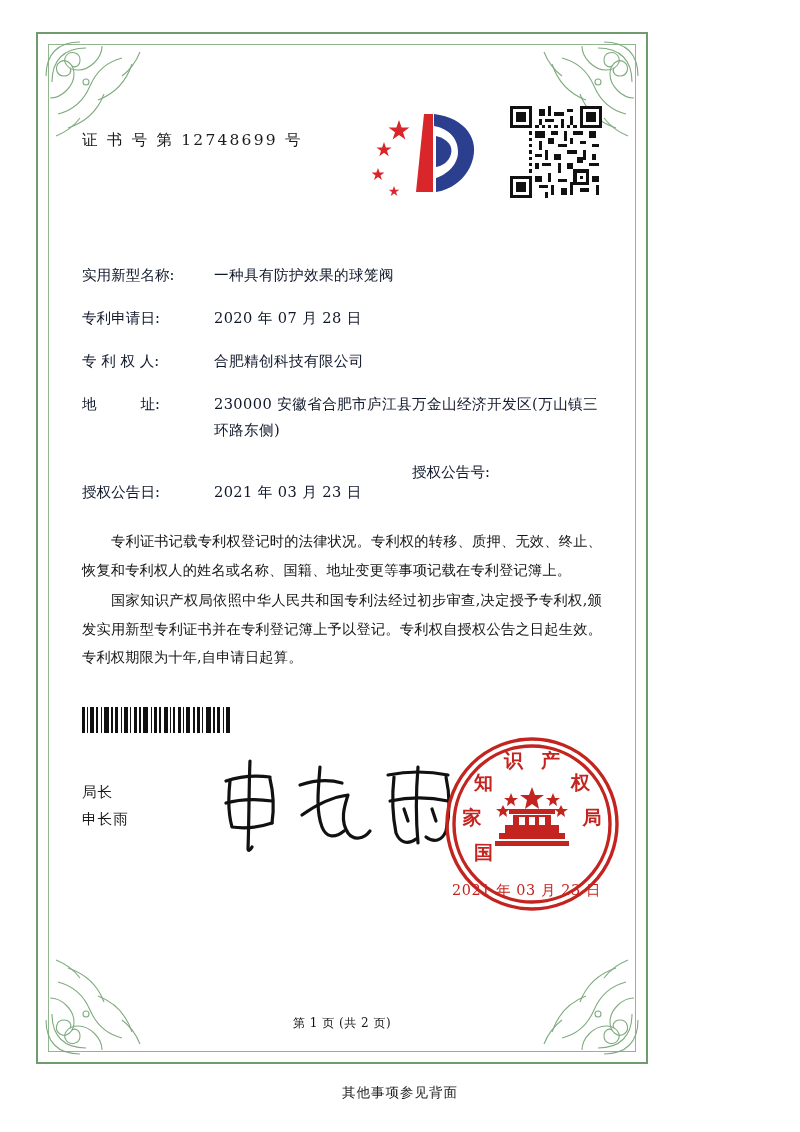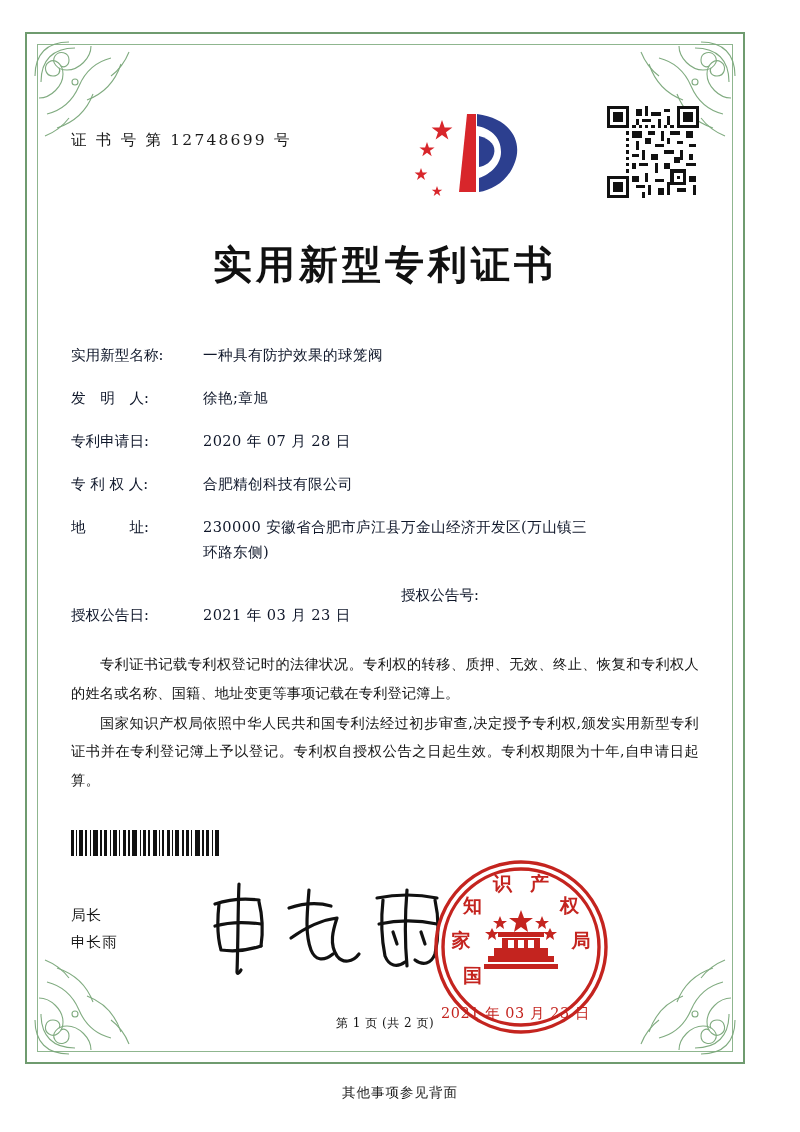--- a/index.html
+++ b/index.html
@@ -11,23 +11,23 @@
     width: 800px;
     height: 1132px;
     font-family: "DejaVu Sans", "Liberation Sans", sans-serif;
     color: #1a1a1a;
     position: relative;
     overflow: hidden;
   }
   
   .cert {
     position: absolute;
-    left: 25px;
+    left: 36px;
     top: 32px;
-    width: 720px;
+    width: 612px;
     height: 1032px;
     box-sizing: border-box;
   }
   .frame-outer {
     position: absolute;
     inset: 0;
     border: 2px solid #6f9b6f;
     box-sizing: border-box;
   }
   .frame-inner {
@@ -396,30 +396,25 @@
               <rect x="22" y="26" width="3" height="1"></rect>
             <rect x="26" y="22" width="2" height="2"></rect>
               <rect x="27" y="25" width="1" height="3"></rect>
             <rect x="11" y="27" width="1" height="2"></rect>
               <rect x="21" y="16" width="2" height="2"></rect>
           </g>
         </svg>
       </div>
     </div>
 
-    <h1 class="title">实用新型专利证书</h1>
 
     <div class="fields">
       <div class="field">
         <div class="f-label sp1">实用新型名称:</div>
         <div class="f-value">一种具有防护效果的球笼阀</div>
-      </div>
-      <div class="field">
-        <div class="f-label sp1">发　明　人:</div>
-        <div class="f-value">徐艳;章旭</div>
       </div>
       <div class="field">
         <div class="f-label sp1">专利申请日:</div>
         <div class="f-value">2020 年 07 月 28 日</div>
       </div>
       <div class="field">
         <div class="f-label sp1">专 利 权 人:</div>
         <div class="f-value">合肥精创科技有限公司</div>
       </div>
       <div class="field" style="flex-wrap:wrap;">

